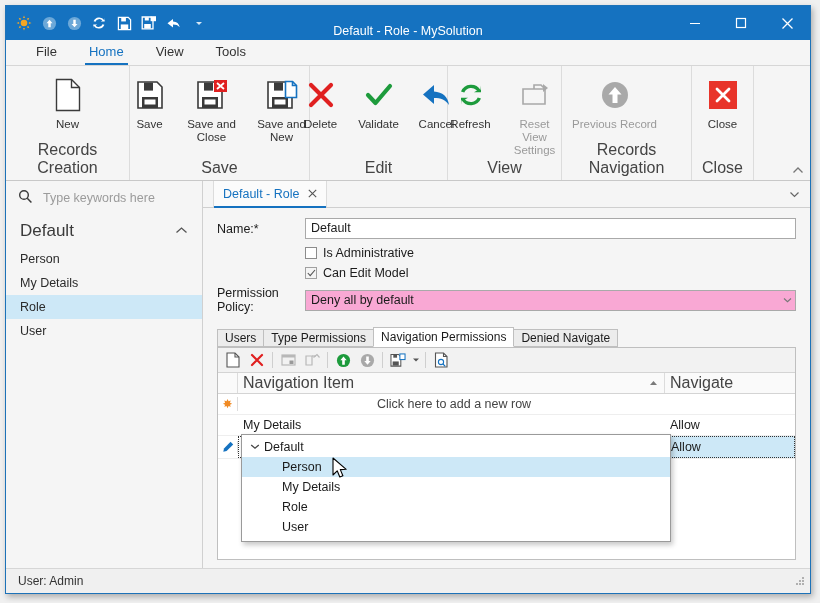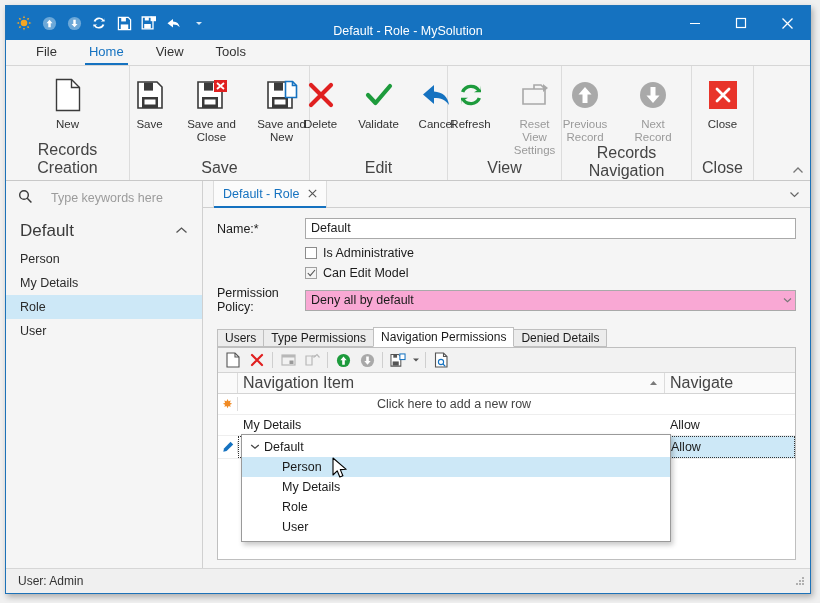--- a/index.html
+++ b/index.html
@@ -81,21 +81,21 @@
   .nav{
     width:197px;flex:0 0 197px;background:#f5f5f5;
     border-right:1px solid #d0d0d0;display:flex;flex-direction:column;
     box-sizing:border-box;
   }
   .nav-search{
     height:34px;display:flex;align-items:center;gap:8px;padding:0 12px;
   }
   .nav-search input{
     border:none;background:transparent;outline:none;font-size:12.5px;
-    color:#333;width:130px;font-family:"Liberation Sans", sans-serif;margin-left:8px;
+    color:#333;width:130px;font-family:"Liberation Sans", sans-serif;
   }
   .nav-search input::placeholder{color:#9b9b9b;}
   .nav-group{
     display:flex;align-items:center;justify-content:space-between;
     padding:6px 14px 6px 14px;
   }
   .nav-group-title{font-size:17px;color:#3a3a3a;font-weight:400;}
   .nav-item{
     height:24px;line-height:24px;padding-left:14px;font-size:12.5px;color:#2b2b2b;
   }
@@ -406,38 +406,29 @@
                 <path d="M28 7l-5-4v8z" fill="#a8a8a8"></path>
               </svg>
           </span>
           <span>Reset View Settings</span>
         </div>
       </div>
       <div class="rgroup-label">View</div>
     </div>
 
     <div class="rgroup" style="width:130px">
-      <div class="rgroup-items" style="justify-content:flex-end">
+      <div class="rgroup-items" style="justify-content:flex-start">
         <div class="rbtn disabled" style="min-width:56px">
           <span class="glyph">
             <svg width="30" height="30" viewBox="0 0 30 30">
                 <circle cx="15" cy="15" r="13" fill="#a9a9a9"></circle>
                 <path d="M15 7l6.5 7.5h-4V23h-5v-8.5h-4z" fill="#fff"></path>
               </svg>
           </span>
           <span>Previous Record</span>
-        </div>
-        <div class="rbtn disabled" style="min-width:56px">
-          <span class="glyph">
-            <svg width="30" height="30" viewBox="0 0 30 30">
-                <circle cx="15" cy="15" r="13" fill="#a9a9a9"></circle>
-                <path d="M15 23l-6.5-7.5h4V7h5v8.5h4z" fill="#fff"></path>
-              </svg>
-          </span>
-          <span>Next Record</span>
         </div>
       </div>
       <div class="rgroup-label">Records Navigation</div>
     </div>
 
     <div class="rgroup" style="width:62px">
       <div class="rgroup-items" style="justify-content:center">
         <div class="rbtn" style="min-width:46px">
           <span class="glyph">
             <svg width="28" height="28" viewBox="0 0 28 28">
@@ -532,21 +523,21 @@
                   <path d="M1 1.5l3.5 3.2L8 1.5" fill="none" stroke="#777" stroke-width="1.1"></path>
                 </svg>
             </span>
           </div>
         </div>
 
         <div class="itabs">
           <div class="itab">Users</div>
           <div class="itab">Type Permissions</div>
           <div class="itab active">Navigation Permissions</div>
-          <div class="itab">Denied Details</div>
+          <div class="itab">Denied Navigate</div>
         </div>
 
         <div class="gridwrap">
 
           <div class="gridtool">
             <div class="gt">
               <svg width="14" height="16" viewBox="0 0 14 16">
                   <path d="M1 1h8l4 4v10H1z" fill="#fff" stroke="#555" stroke-width="1.1"></path>
                   <path d="M9 1v4h4" fill="none" stroke="#555" stroke-width="1.1"></path>
                 </svg>

